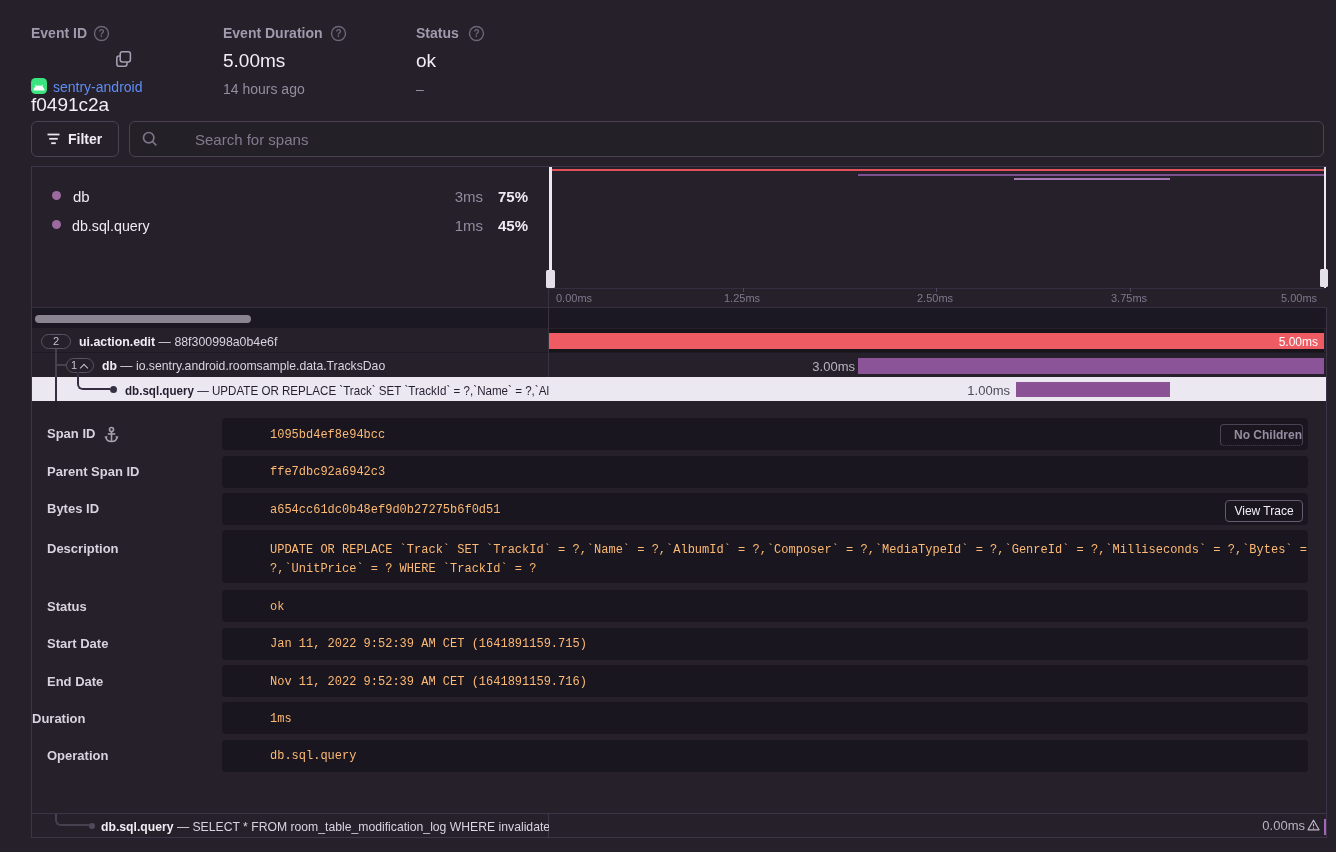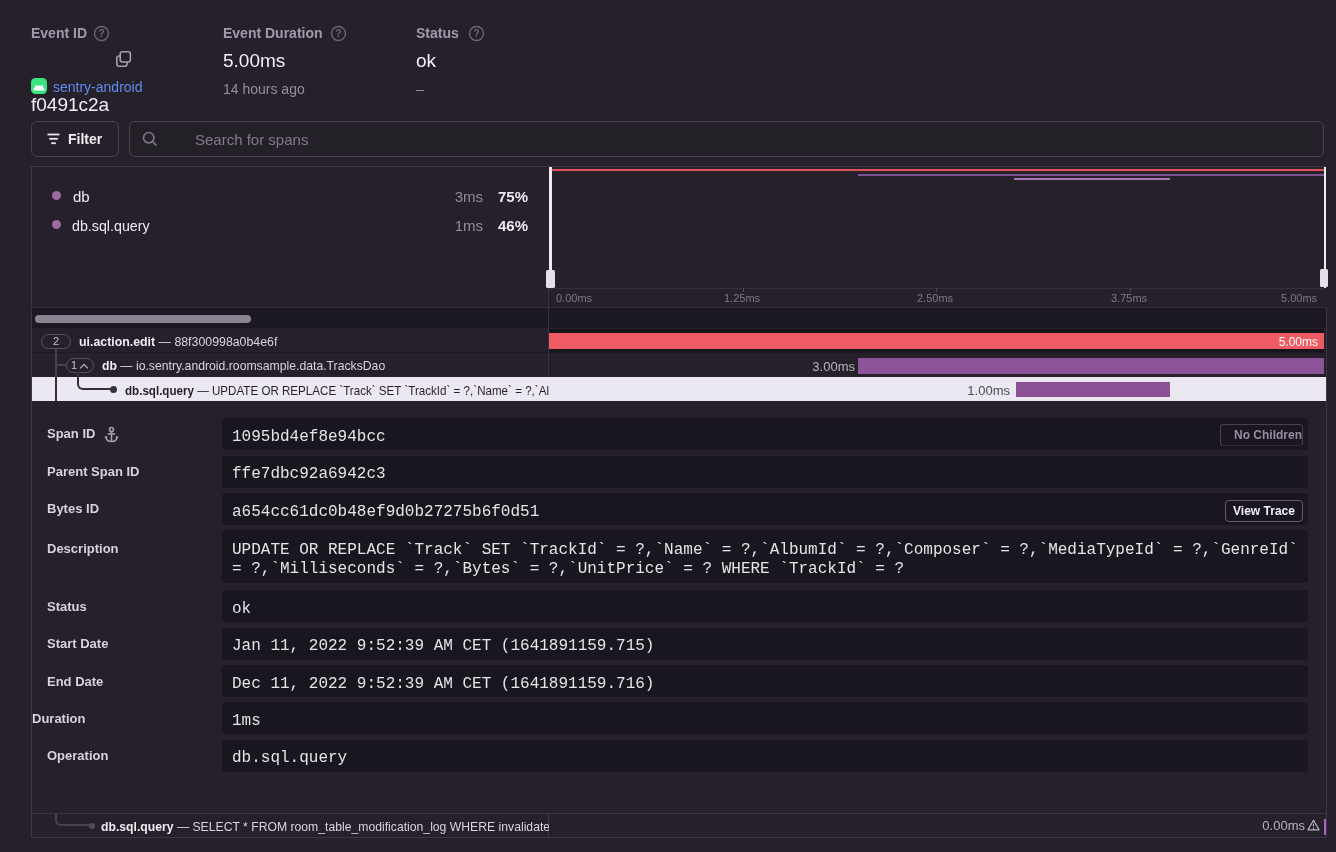--- a/index.html
+++ b/index.html
@@ -1,20 +1,20 @@
 <!DOCTYPE html>
 <html><head>
 <meta charset="utf-8">
 <style>
   * { margin:0; padding:0; box-sizing:border-box; }
   html,body { width:1336px; height:852px; background:#252029; overflow:hidden; }
   body { font-family:"Liberation Sans", sans-serif; position:relative; }
   .abs { position:absolute; }
   .lbl { font-size:14px; font-weight:bold; color:#a199ad; }
-  .mono { font-family:"Liberation Mono", monospace; font-size:16px; color:#e5e5e5; }
+  .mono { font-family:"Liberation Mono", monospace; font-size:12px; color:#fdba74;margin-left:38px; }
 </style>
 </head>
 <body>
 
 <div class="abs lbl" style="left:31px; top:25px;">Event ID</div>
 <svg class="abs" style="left:93px; top:25px;" width="17" height="17" viewBox="0 0 17 17">
   <circle cx="8.5" cy="8.5" r="7" fill="none" stroke="#6e6579" stroke-width="1.4"></circle>
   <text x="8.5" y="12" text-anchor="middle" fill="#6e6579" font-size="10" font-weight="bold" font-family="Liberation Sans">?</text>
 </svg>
 <div class="abs" style="left:31px; top:50px; font-size:19px; color:#f2eef5;margin-top:44px;">f0491c2a</div>
@@ -67,21 +67,21 @@
 
 <div class="abs" style="left:31px; top:328px; width:1296px; height:510px; background:#252029; border-left:1px solid #3d3447; border-right:1px solid #3d3447; border-bottom:1px solid #3d3447;"></div>
 
 <div class="abs" style="left:52px; top:191px; width:9px; height:9px; border-radius:50%; background:#9c6a9e;"></div>
 <div class="abs" style="left:73px; top:188px; font-size:15px; color:#eee9f2;">db</div>
 <div class="abs" style="left:433px; top:188px; width:50px; font-size:15px; color:#938b9e; text-align:right;">3ms</div>
 <div class="abs" style="left:491px; top:188px; width:37px; font-size:15px; font-weight:bold; color:#eee9f2; text-align:right;">75%</div>
 <div class="abs" style="left:52px; top:219.5px; width:9px; height:9px; border-radius:50%; background:#9c6a9e;"></div>
 <div class="abs" style="left:72px; top:216.5px; font-size:15px; color:#eee9f2; transform:scaleX(0.95); transform-origin:0 50%;">db.sql.query</div>
 <div class="abs" style="left:433px; top:216.5px; width:50px; font-size:15px; color:#938b9e; text-align:right;">1ms</div>
-<div class="abs" style="left:491px; top:216.5px; width:37px; font-size:15px; font-weight:bold; color:#eee9f2; text-align:right;">46%</div>
+<div class="abs" style="left:491px; top:216.5px; width:37px; font-size:15px; font-weight:bold; color:#eee9f2; text-align:right;">45%</div>
 
 <div class="abs" style="left:549px; top:168.5px; width:775px; height:2px; background:#e25159;"></div>
 <div class="abs" style="left:858px; top:173.5px; width:466px; height:2px; background:#7e4f91;"></div>
 <div class="abs" style="left:1014px; top:177.5px; width:156px; height:2px; background:#a678b5;"></div>
 
 <div class="abs" style="left:549px; top:167px; width:2.5px; height:121px; background:#eceaf0;"></div>
 <div class="abs" style="left:1324px; top:167px; width:2px; height:121px; background:#eceaf0;"></div>
 <div class="abs" style="left:546px; top:270px; width:8.5px; height:17.5px; background:#e4e0e9; border-radius:1.5px;"></div>
 <div class="abs" style="left:1320px; top:269px; width:8px; height:18px; background:#e4e0e9; border-radius:1.5px;"></div>
 
@@ -140,37 +140,37 @@
 <div class="abs mono" style="left:232px; top:427.5px;">1095bd4ef8e94bcc</div>
 <div class="abs" style="left:1220px; top:424px; width:83px; height:22px; border:1px solid #4a4253; border-bottom-style:dotted; border-radius:4px; font-size:12px; font-weight:bold; color:#958da1; text-align:right; line-height:20px;">No Children</div>
 
 <div class="abs" style="left:47px; top:463.5px; font-size:13px; font-weight:bold; color:#d8d2de;">Parent Span ID</div>
 <div class="abs" style="left:222px; top:455.5px; width:1086px; height:32px; background:#1a161f; border-radius:4px;"></div>
 <div class="abs mono" style="left:232px; top:465px;">ffe7dbc92a6942c3</div>
 
 <div class="abs" style="left:47px; top:500.5px; font-size:13px; font-weight:bold; color:#d8d2de;">Bytes ID</div>
 <div class="abs" style="left:222px; top:493px; width:1086px; height:32px; background:#1a161f; border-radius:4px;"></div>
 <div class="abs mono" style="left:232px; top:502.5px;">a654cc61dc0b48ef9d0b27275b6f0d51</div>
-<div class="abs" style="left:1225px; top:500px; width:78px; height:22px; border:1px solid #645a6e; border-radius:4px; font-size:12px; font-weight:bold; color:#f3eff6; text-align:center; line-height:20px;">View Trace</div>
+<div class="abs" style="left:1225px; top:500px; width:78px; height:22px; border:1px solid #645a6e; border-radius:4px; font-size:12px; font-weight:normal; color:#f3eff6; text-align:center; line-height:20px;">View Trace</div>
 
 <div class="abs" style="left:47px; top:540.5px; font-size:13px; font-weight:bold; color:#d8d2de;">Description</div>
 <div class="abs" style="left:222px; top:530px; width:1086px; height:53px; background:#1a161f; border-radius:4px;"></div>
 <div class="abs mono" style="left:232px; top:541px; width:1066px; line-height:19px;">UPDATE OR REPLACE `Track` SET `TrackId` = ?,`Name` = ?,`AlbumId` = ?,`Composer` = ?,`MediaTypeId` = ?,`GenreId` = ?,`Milliseconds` = ?,`Bytes` = ?,`UnitPrice` = ? WHERE `TrackId` = ?</div>
 
 <div class="abs" style="left:47px; top:598.5px; font-size:13px; font-weight:bold; color:#d8d2de;">Status</div>
 <div class="abs" style="left:222px; top:590px; width:1086px; height:32px; background:#1a161f; border-radius:4px;"></div>
 <div class="abs mono" style="left:232px; top:600px;">ok</div>
 
 <div class="abs" style="left:47px; top:635.5px; font-size:13px; font-weight:bold; color:#d8d2de;">Start Date</div>
 <div class="abs" style="left:222px; top:627.5px; width:1086px; height:32px; background:#1a161f; border-radius:4px;"></div>
 <div class="abs mono" style="left:232px; top:637px;">Jan 11, 2022 9:52:39 AM CET (1641891159.715)</div>
 
 <div class="abs" style="left:47px; top:673.5px; font-size:13px; font-weight:bold; color:#d8d2de;">End Date</div>
 <div class="abs" style="left:222px; top:665px; width:1086px; height:32px; background:#1a161f; border-radius:4px;"></div>
-<div class="abs mono" style="left:232px; top:675px;">Dec 11, 2022 9:52:39 AM CET (1641891159.716)</div>
+<div class="abs mono" style="left:232px; top:675px;">Nov 11, 2022 9:52:39 AM CET (1641891159.716)</div>
 
 <div class="abs" style="left:32px; top:710.5px; font-size:13px; font-weight:bold; color:#d8d2de;">Duration</div>
 <div class="abs" style="left:222px; top:702px; width:1086px; height:32px; background:#1a161f; border-radius:4px;"></div>
 <div class="abs mono" style="left:232px; top:712px;">1ms</div>
 
 <div class="abs" style="left:47px; top:747.5px; font-size:13px; font-weight:bold; color:#d8d2de;">Operation</div>
 <div class="abs" style="left:222px; top:739.5px; width:1086px; height:32px; background:#1a161f; border-radius:4px;"></div>
 <div class="abs mono" style="left:232px; top:749px;">db.sql.query</div>
 
 <div class="abs" style="left:32px; top:813px; width:1294px; height:24px; background:#252029; border-top:1px solid #3d3447;"></div>

